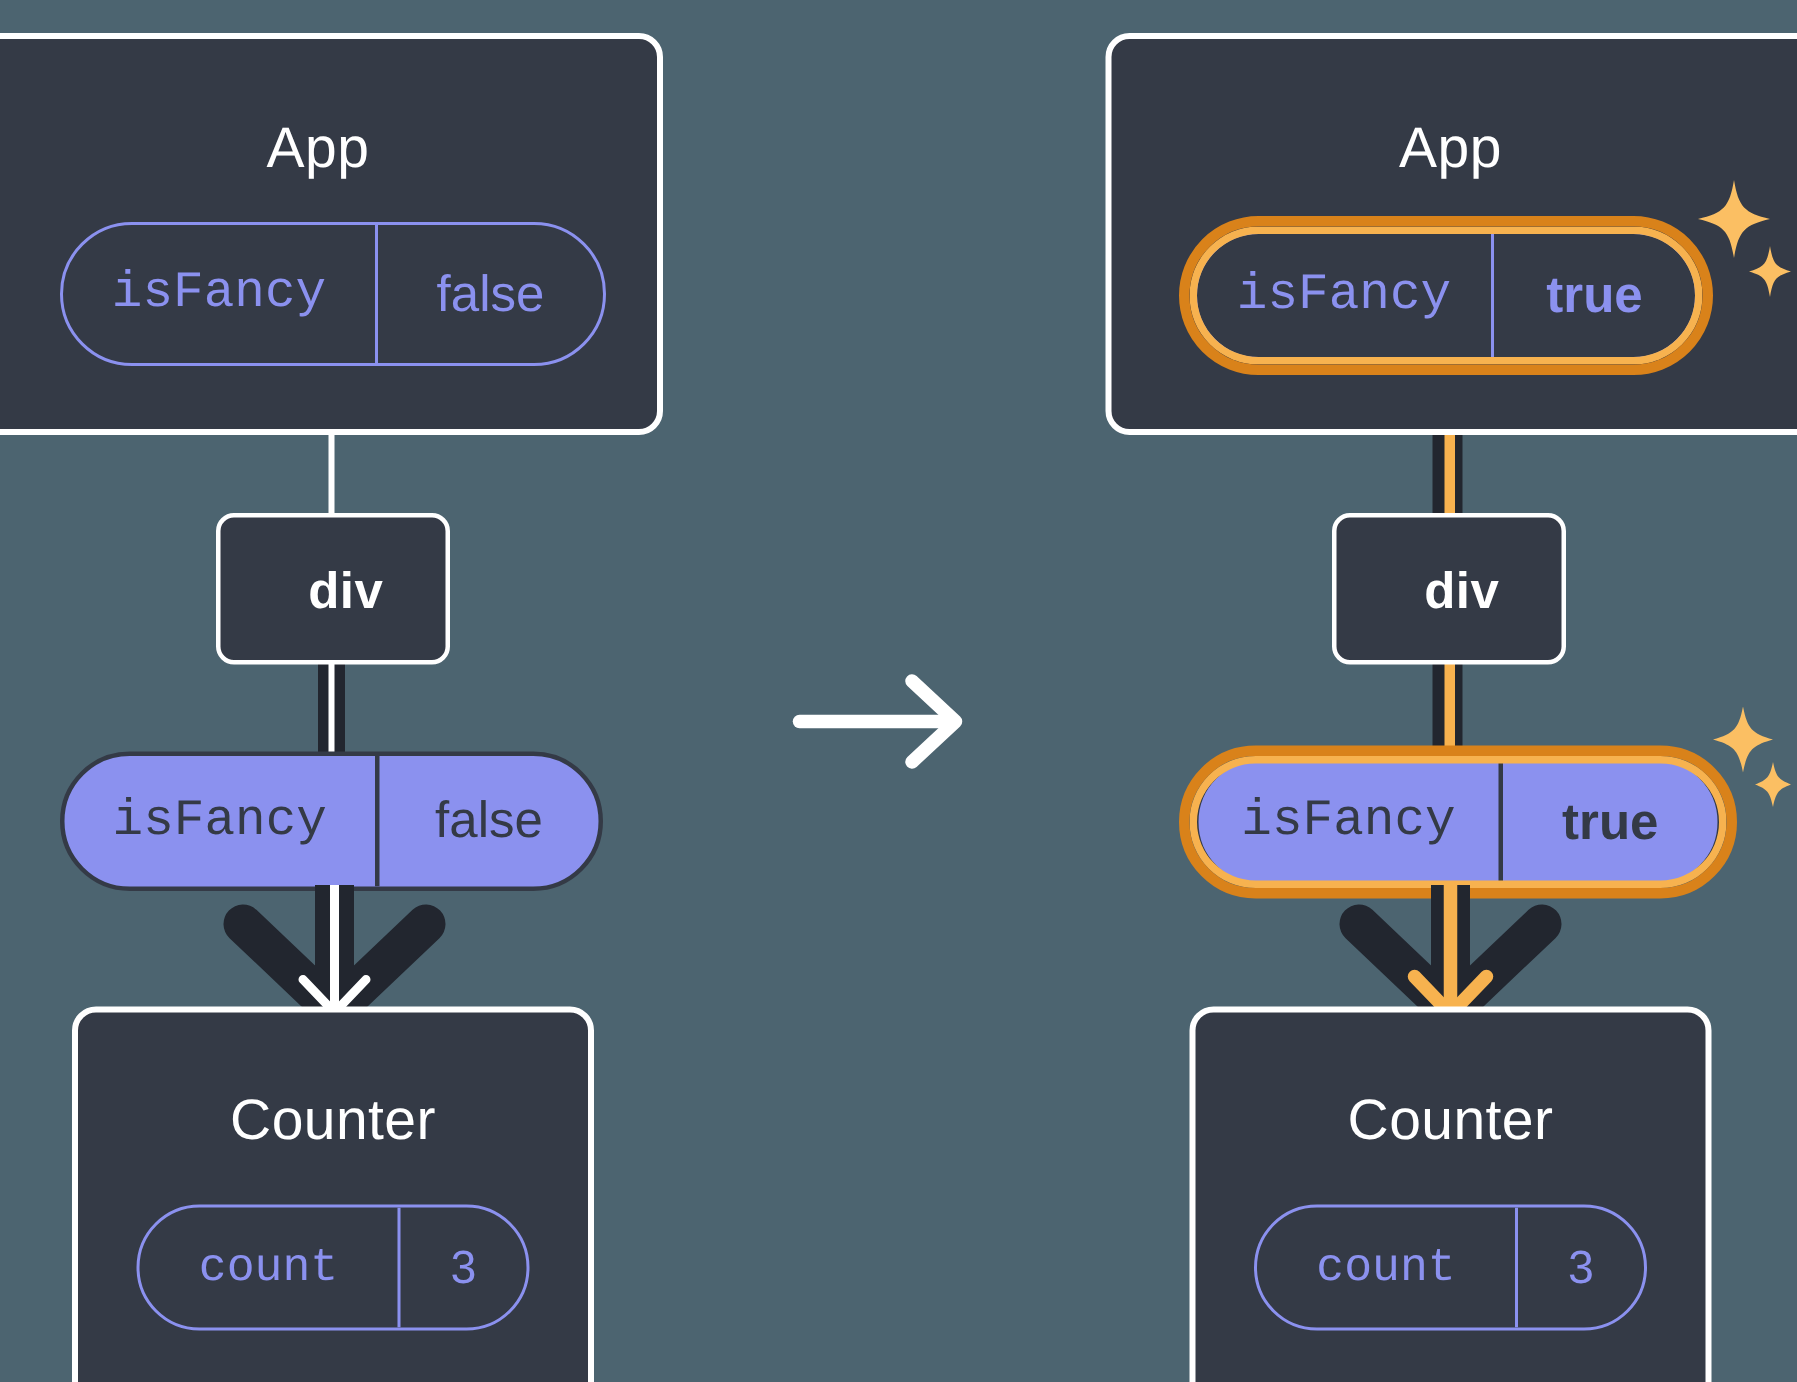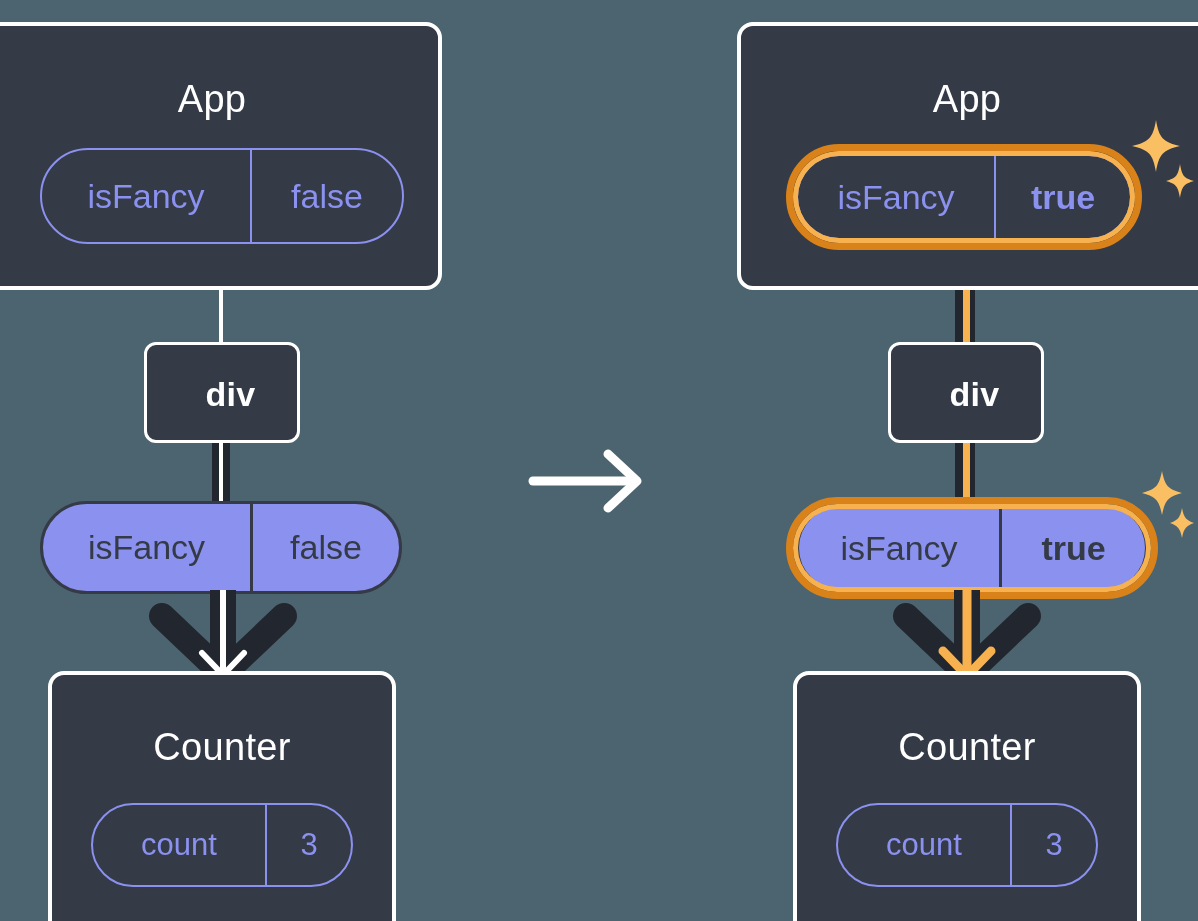--- a/index.html
+++ b/index.html
@@ -56,21 +56,21 @@
     align-items: stretch;
     border-radius: 999px;
     overflow: hidden;
   }
   .pill .cell {
     display: flex;
     align-items: center;
     justify-content: center;
     box-sizing: border-box;
   }
-  .pill .cell-key { flex: 0 0 auto; }
+  .pill .cell-key { flex: 0 0 auto; font-family: Liberation Mono, monospace; }
   .pill .cell-val { flex: 1 1 auto; }
 
   
   .pill-outline {
     border: 2px solid #8b91ef;
     background: transparent;
   }
   .pill-outline .cell { color: #8b91ef; font-size: 34px; }
   .pill-outline .cell-val { border-left: 2px solid #8b91ef; }
 

